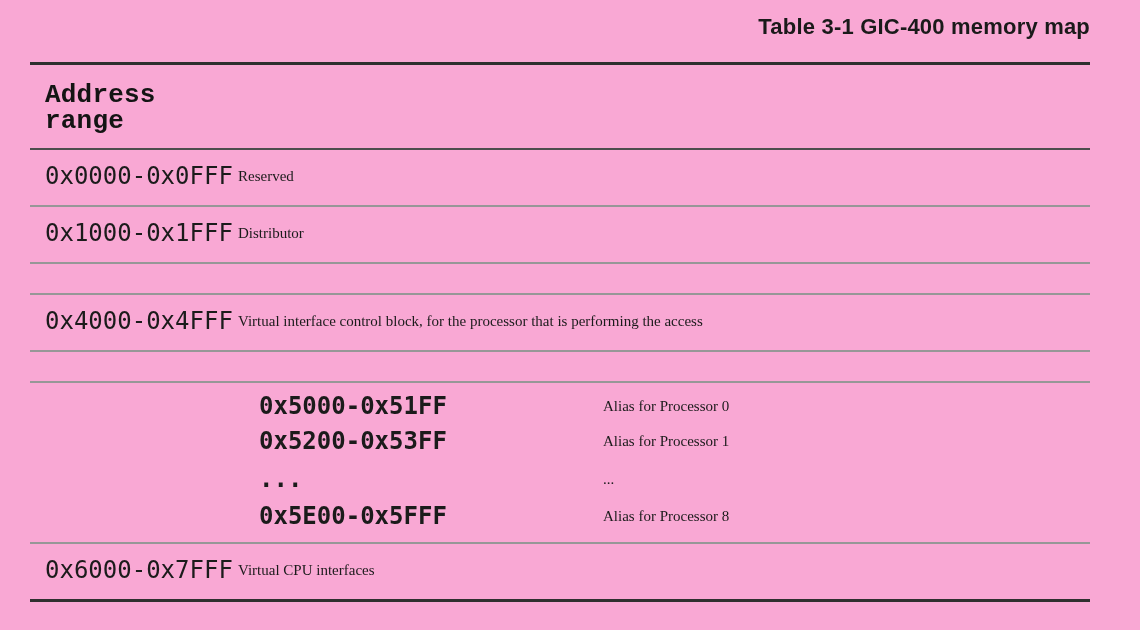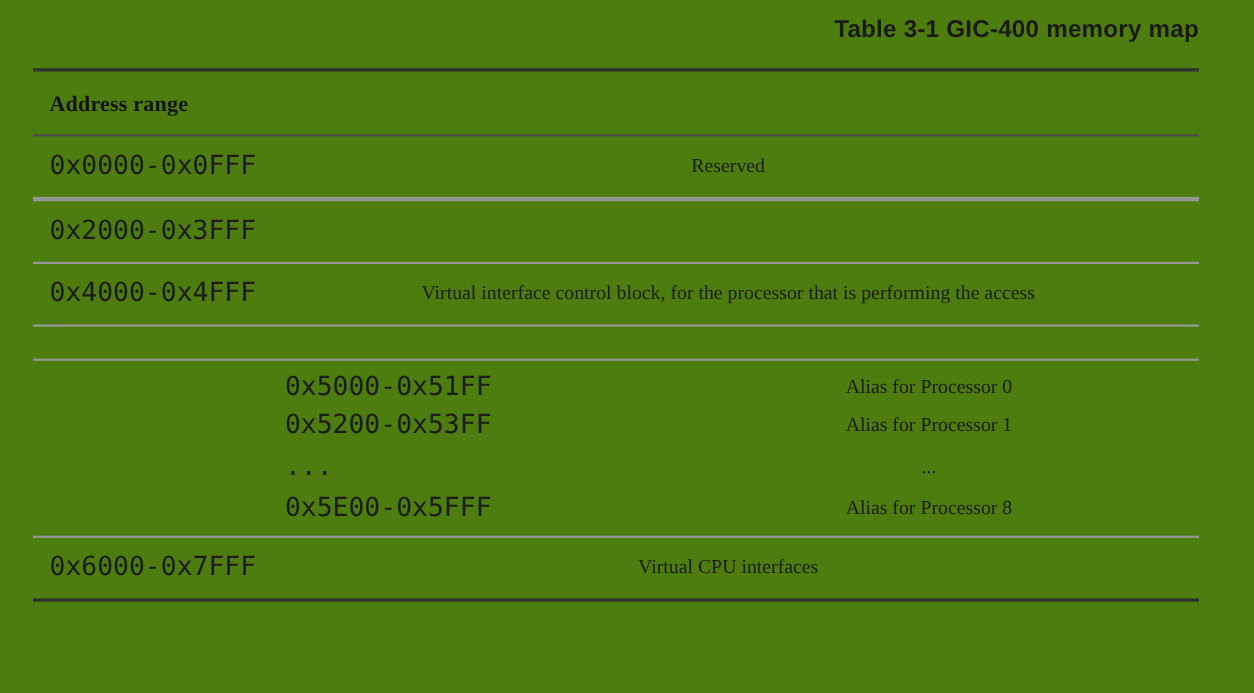--- a/index.html
+++ b/index.html
@@ -1,40 +1,40 @@
 <!DOCTYPE html>
 <html><head>
 <meta charset="utf-8">
 <style>
   html,body{margin:0;padding:0;background:#ffffff;}
   body{width:1140px;height:630px;overflow:hidden;}
-  .page{box-sizing:border-box;width:1140px;height:630px;padding:12px 50px 16px 30px;background:#4d7c0f;}
+  .page{box-sizing:border-box;width:1140px;height:630px;padding:12px 50px 16px 30px;background:#f9a8d4;}
   .table-title{
     font-family:"Liberation Sans",sans-serif;font-weight:bold;font-size:22px;line-height:30px;
     color:#1a1a1a;text-align:right;margin:0 0 20px 0;letter-spacing:0.2px;
   }
   .rule{width:100%;}
   .rule-top,.rule-bottom{height:3px;background:#2f2f2f;}
   .rule-header{height:2px;background:#4d4d4d;}
   .rule-sep{height:2px;background:#979797;}
   .row{display:flex;align-items:flex-start;}
   .col1{flex:0 0 208px;box-sizing:border-box;padding-left:15px;}
   .col2{flex:1 1 auto;box-sizing:border-box;padding-right:4px;}
   .header-row{padding:17px 0 14px 0;}
   .data-row{padding:13px 0 16px 0;}
   .th{
-    font-family:Liberation Serif, serif;font-weight:bold;font-size:20px;line-height:26px;
+    font-family:Liberation Mono, monospace;font-weight:bold;font-size:26px;line-height:26px;
     color:#141414;letter-spacing:0.2px;
   }
   .mono{font-family:"DejaVu Sans Mono",monospace;font-size:24px;line-height:26px;color:#1b1b1b;}
-  .serif{font-family:"Liberation Serif",serif;font-size:18px;line-height:26px;color:#1b1b1b;text-align:center;}
+  .serif{font-family:"Liberation Serif",serif;font-size:15px;line-height:26px;color:#1b1b1b;}
   .subtable{padding:6px 0 8px 0;}
   .subrow{display:flex;line-height:35px;}
   .subrow.ellipsis-row{line-height:40px;}
-  .subcol1{flex:0 0 365px;box-sizing:border-box;padding-left:21px;}
+  .subcol1{flex:0 0 365px;box-sizing:border-box;padding-left:21px;font-weight:bold;}
   .subcol2{flex:1 1 auto;}
   .subrow .mono,.subrow .serif{line-height:inherit;}
 </style>
 </head>
 <body>
 
 <div class="page">
 
   <div class="table-title">Table 3-1 GIC-400 memory map</div>
 
@@ -47,24 +47,27 @@
     </div>
 
     <div class="rule rule-header"></div>
 
     <div class="row data-row">
       <div class="col1 mono">0x0000-0x0FFF</div>
       <div class="col2 serif">Reserved</div>
     </div>
     <div class="rule rule-sep"></div>
 
+    <div class="row data-row">
+      <div class="col1 mono">0x1000-0x1FFF</div>
+      <div class="col2 serif">Distributor</div>
+    </div>
     <div class="rule rule-sep"></div>
 
     <div class="row data-row">
-      <div class="col1 mono">0x2000-0x3FFF</div>
     </div>
     <div class="rule rule-sep"></div>
 
     <div class="row data-row">
       <div class="col1 mono">0x4000-0x4FFF</div>
       <div class="col2 serif">Virtual interface control block, for the processor that is performing the access</div>
     </div>
     <div class="rule rule-sep"></div>
 
     <div class="row data-row">

